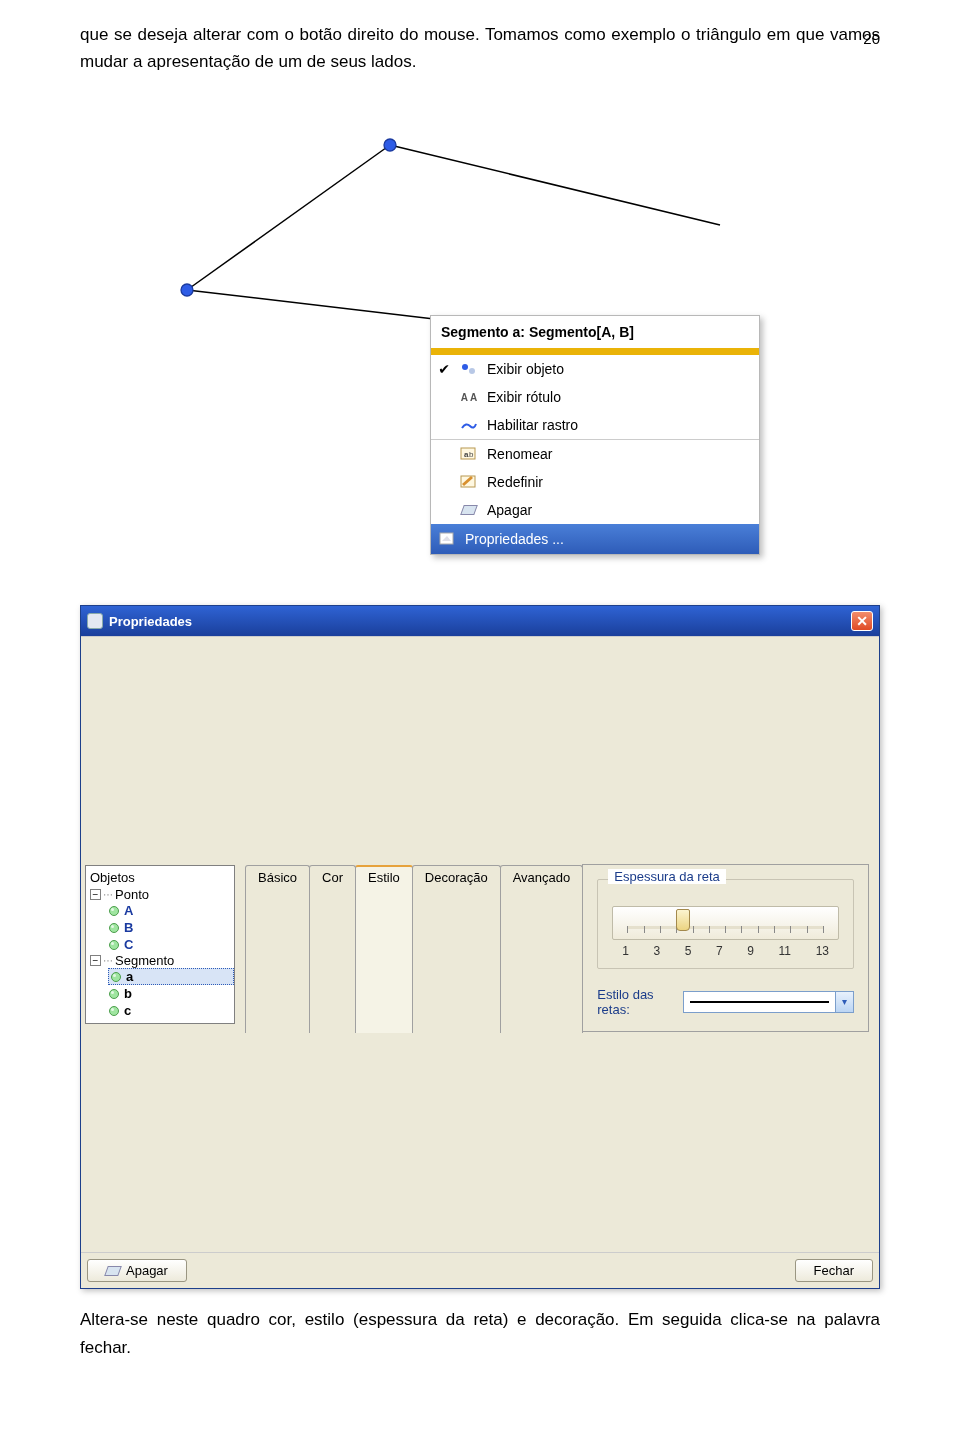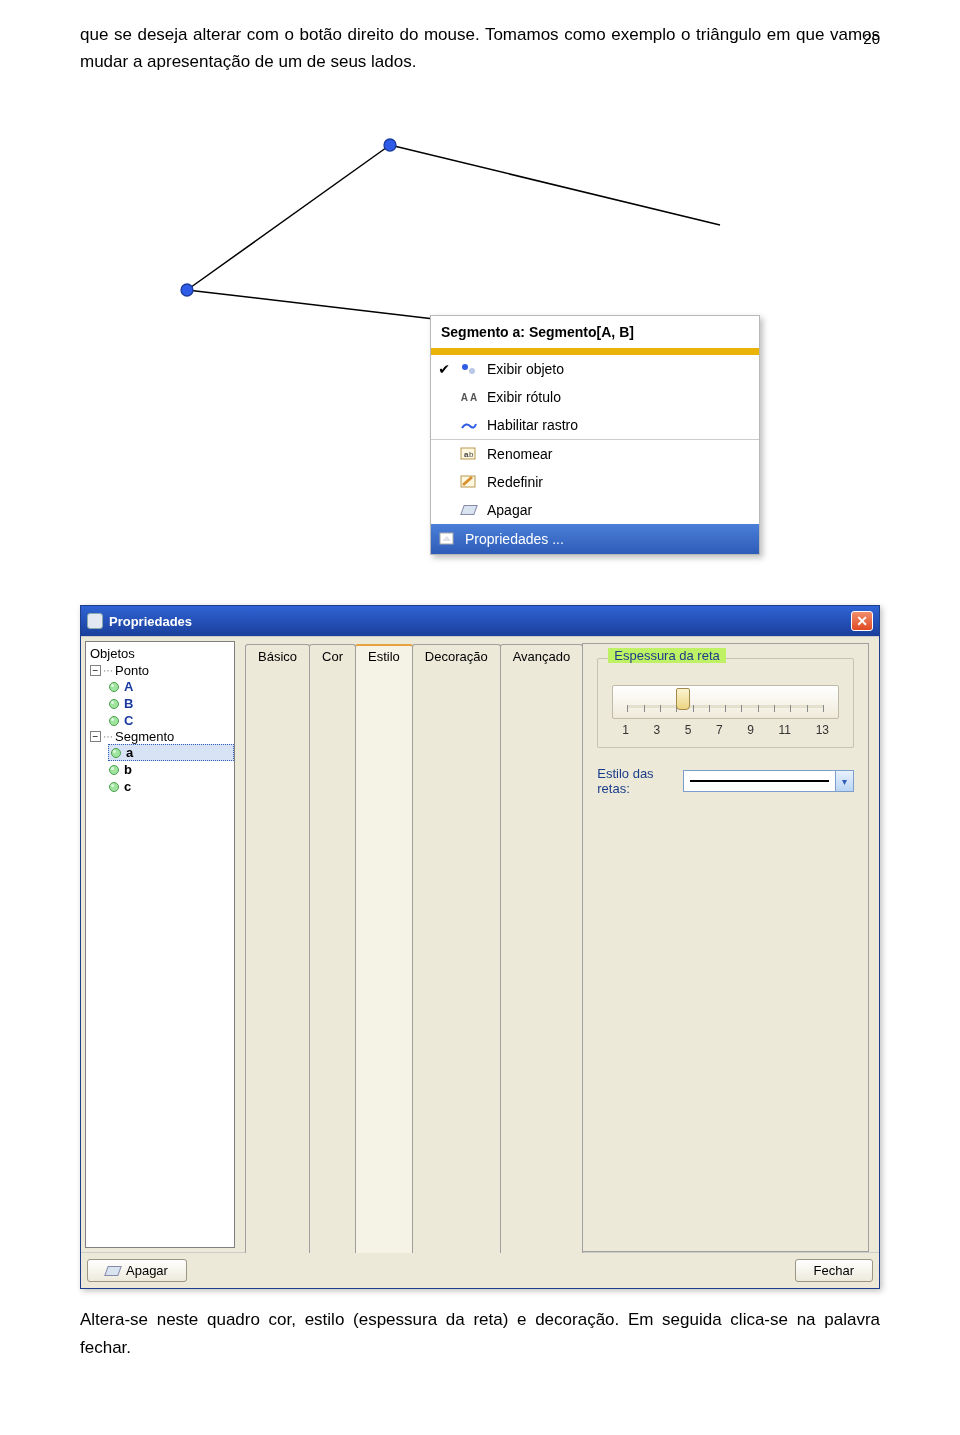--- a/index.html
+++ b/index.html
@@ -103,20 +103,21 @@
     border:1px solid #fff;
     border-radius:3px;
     display:flex; align-items:center; justify-content:center;
     color:#fff; font-weight:bold; font-size:14px;
   }
   .dialog-body {
     display:flex;
     background:#ECE9D8;
     height: 616px;
     border-top:1px solid #ccc;
+    align-items:center;
   }
   .tree-panel {
     width: 150px;
     background:#fff;
     border:1px solid #808080;
     margin:4px;
     padding:4px 0 4px 4px;
     font-size:13px;
   }
   .tree-header { font-size:13px; margin-bottom:2px; }
@@ -170,21 +171,21 @@
     border:1px solid #C8C4B4;
     border-radius:2px;
     padding: 20px 14px 10px 14px;
     background:#ECE9D8;
     position:relative;
     margin-bottom:18px;
   }
   .fieldset-legend {
     position:absolute;
     top:-11px; left:10px;
-    background:#bef264;
+    background:#ffffff;
     padding:0 6px;
     color:#1B3C8A;
   }
   .slider {
     height: 34px;
     background: linear-gradient(#fff,#EFEBDA);
     border:1px solid #BFBBA8;
     border-radius:2px;
     position:relative;
     margin: 6px 0 4px 0;

